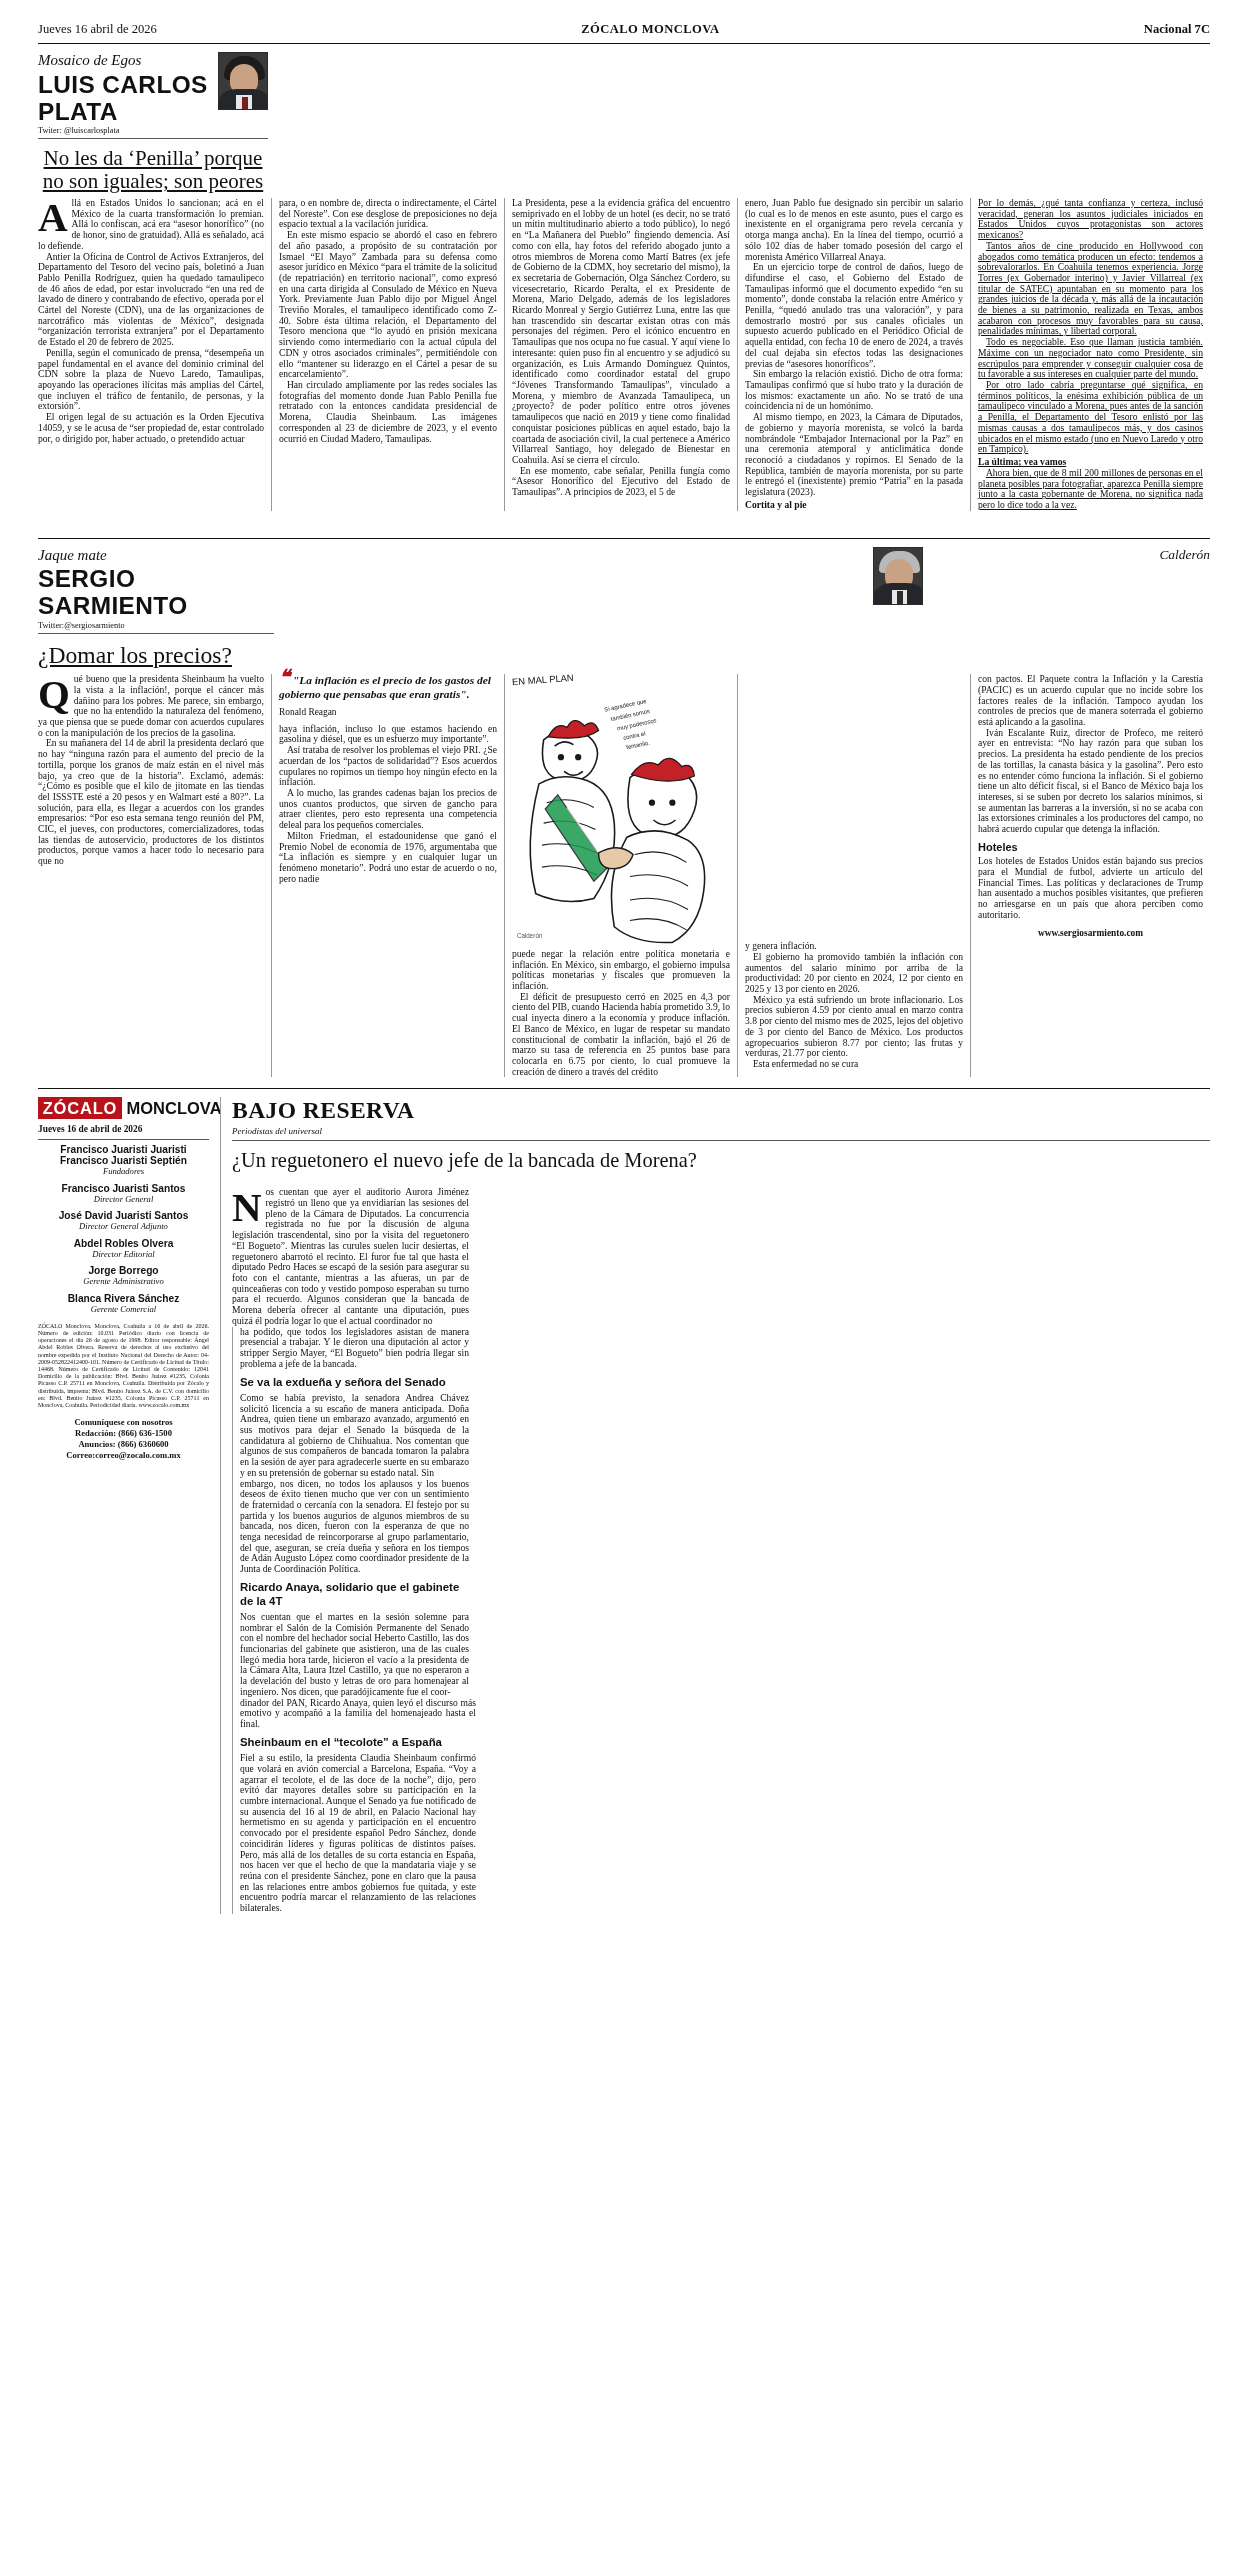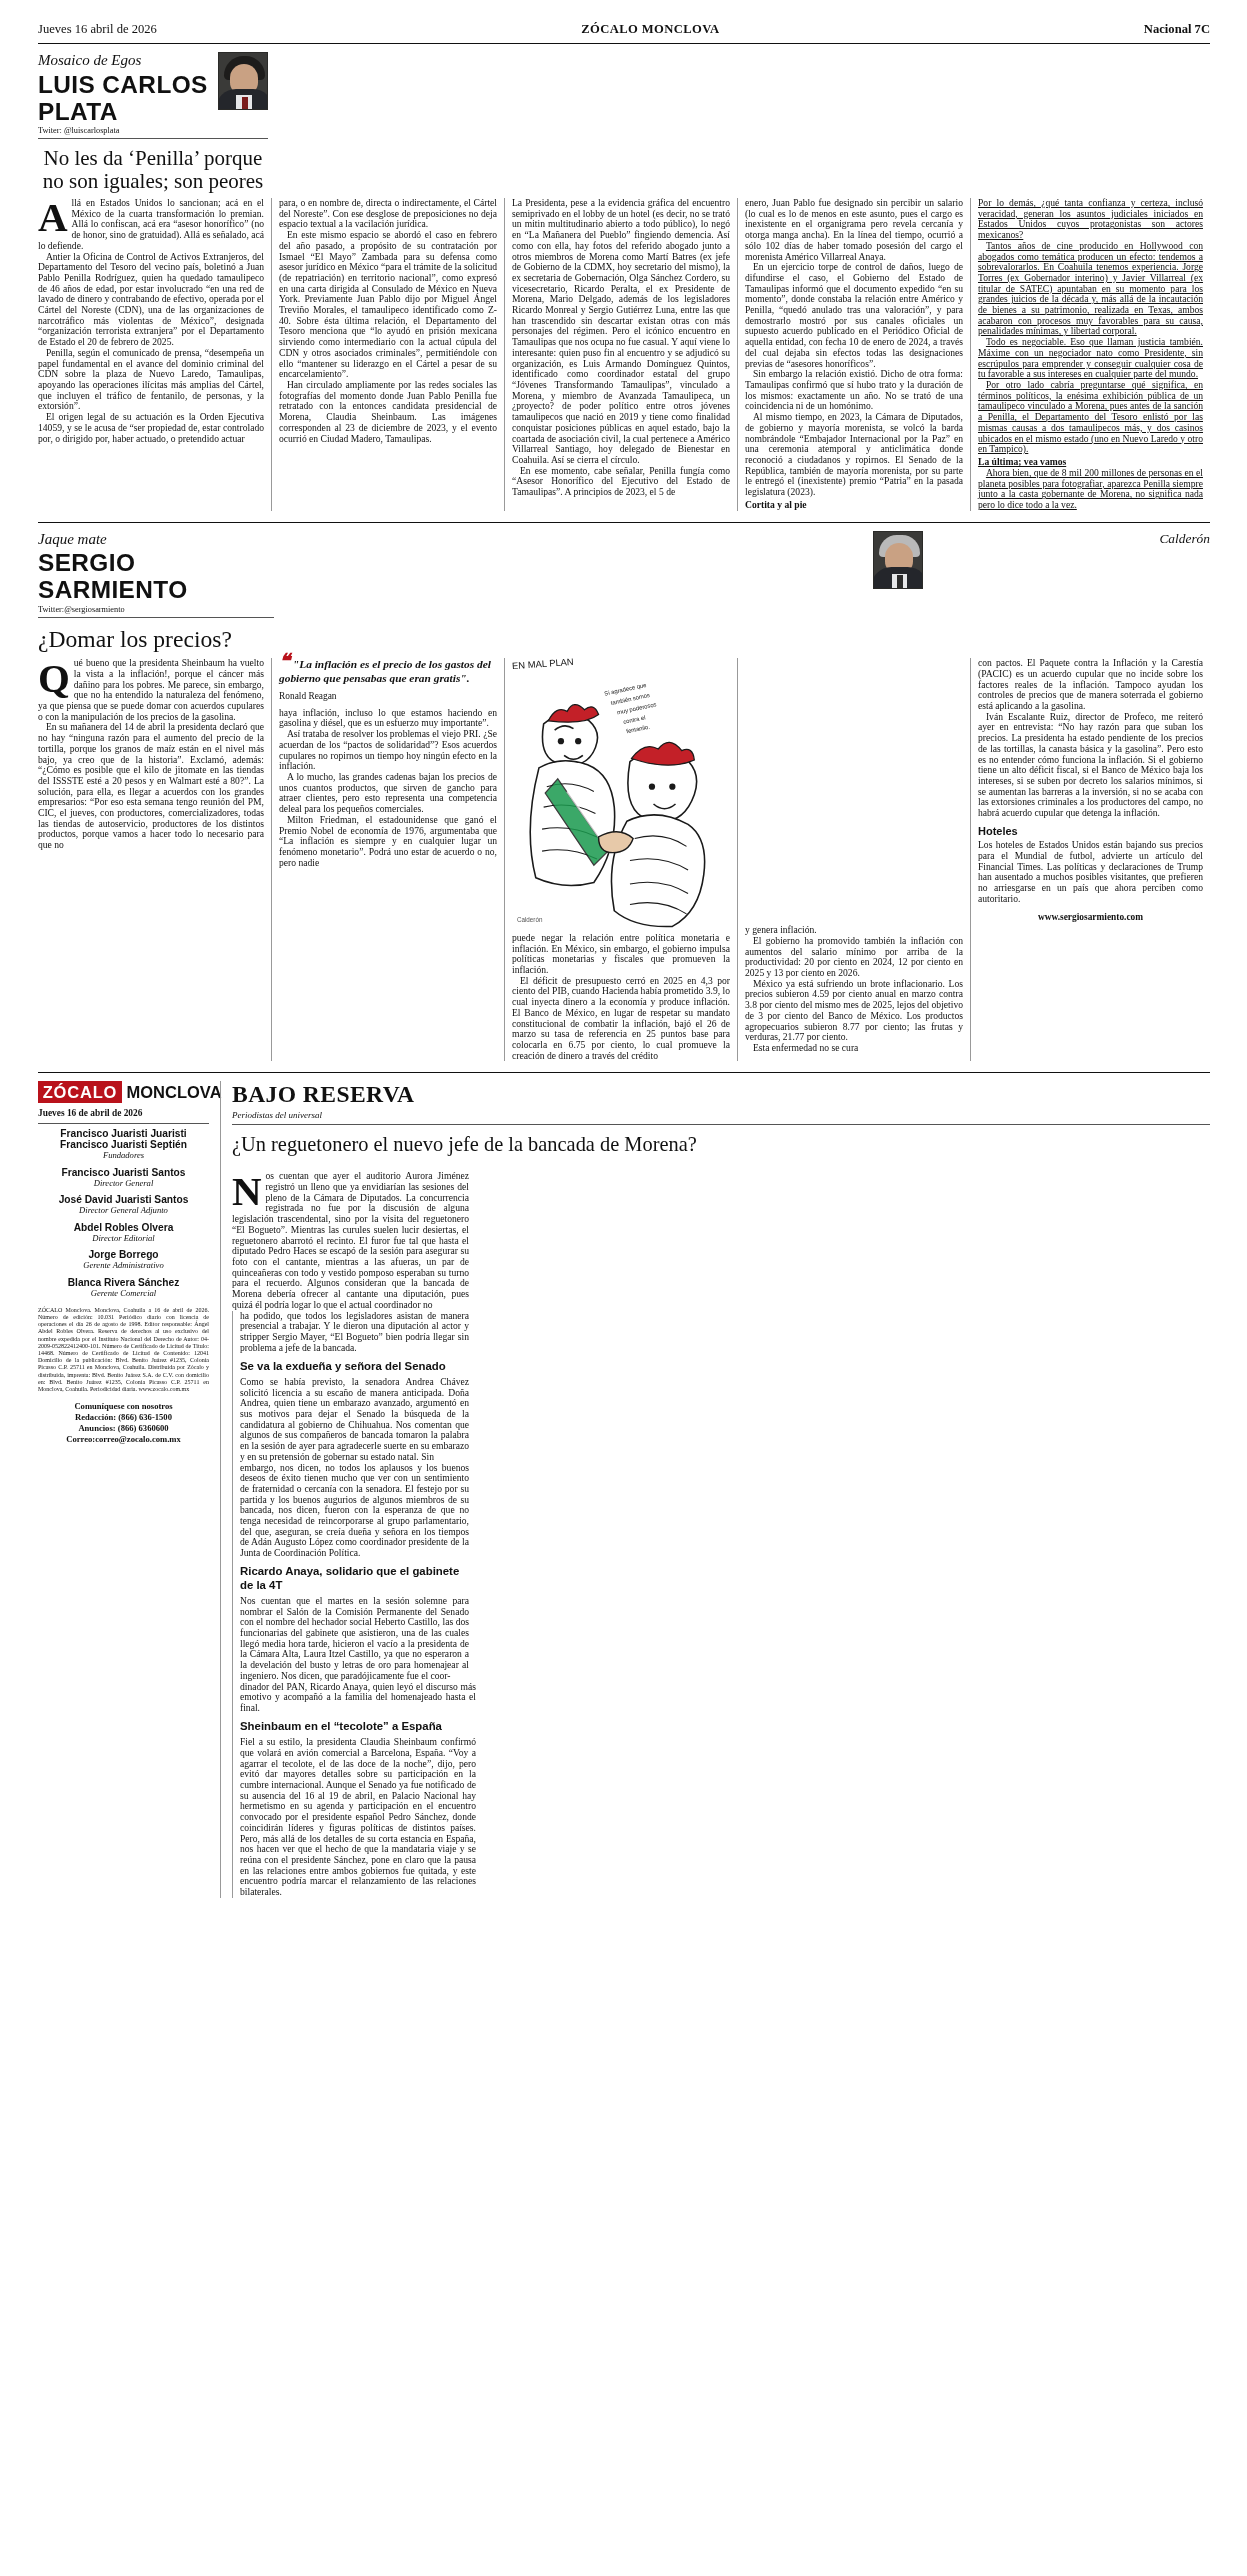--- a/index.html
+++ b/index.html
@@ -40,21 +40,21 @@
   .sec1 { padding-top: 7.9px; display: flex; }
   .sec1-left { width: 241px; padding-right: 11px; }
   .kicker { font-size: 15px; font-style: italic; font-family: "Liberation Serif", serif; }
   .author-name {
     font-size: 24.4px; font-weight: bold; letter-spacing: 0.4px;
     font-family: "Liberation Sans", sans-serif; line-height: 27px; margin-top: 1.6px;
   }
   .twitter { font-size: 8.3px; margin-top: 1.6px; }
   .headline-1 {
     font-size: 21px; line-height: 23px; text-align: center; font-weight: normal;
-    font-family: "Liberation Serif", serif; margin-top: 7.9px;
+    font-family: "Liberation Serif", serif; margin-top: 7.9px; text-decoration: underline;
   }
   .portrait {
     width: 50px; height: 58px; background: #3a3a38; position: relative; overflow: hidden;
     border: 0.8px solid #2a2a28;
   }
   .portrait .hair { position:absolute; left:4.7px; top:3.1px; width:41px; height:23.6px; background:#1d1c1b; border-radius:20.4px 20.4px 4.7px 4.7px; }
   .portrait .face { position:absolute; left:11px; top:11px; width:28px; height:31px; background:#c9a183; border-radius:14px 14px 12.6px 12.6px; }
   .portrait .suit { position:absolute; left:-3.1px; bottom:0; width:57px; height:20.4px; background:#24262b; border-radius:20.4px 20.4px 0 0; }
   .portrait .shirt { position:absolute; left:17.3px; bottom:0; width:15.7px; height:14px; background:#e6e7e9; transform: rotate(0deg); }
   .portrait .tie { position:absolute; left:23px; bottom:0; width:5.5px; height:12.6px; background:#7a1d1d; }
@@ -62,21 +62,21 @@
     float: left; font-size: 41px; line-height: 35px; font-weight: bold;
     padding-right: 3.9px; padding-top: 2.4px; font-family: "Liberation Serif", serif;
   }
   .cols { display: flex; }
   .col { padding: 0 7px; }
   .col:first-child { padding-left: 0; }
   .col:last-child { padding-right: 0; }
   .endnote { font-weight: bold; }
 
   
-  .sec2 { margin-top: 11px; padding-top: 7.9px; }
+  .sec2 { margin-top: 27px; padding-top: 7.9px; }
   .sec2-head { display: flex; align-items: flex-start; justify-content: space-between; }
   .caricature-label { font-family: "Liberation Sans", sans-serif; font-size: 9.4px; }
   .pullquote {
     font-size: 11.4px; line-height: 13.4px; font-weight: bold; font-style: italic;
     font-family: "Liberation Serif", serif; text-align: left;
   }
   .pullquote .qmark { color: #b9121b; font-size: 20.4px; font-weight: bold; line-height: 7.9px; }
   .pq-attr { font-size: 9.4px; font-style: normal; font-weight: normal; margin-top: 4.7px; }
   .subhead { font-family: "Liberation Sans", sans-serif; font-weight: bold; font-size: 11px; margin: 6.3px 0 3.1px; }
   .cartoon {

